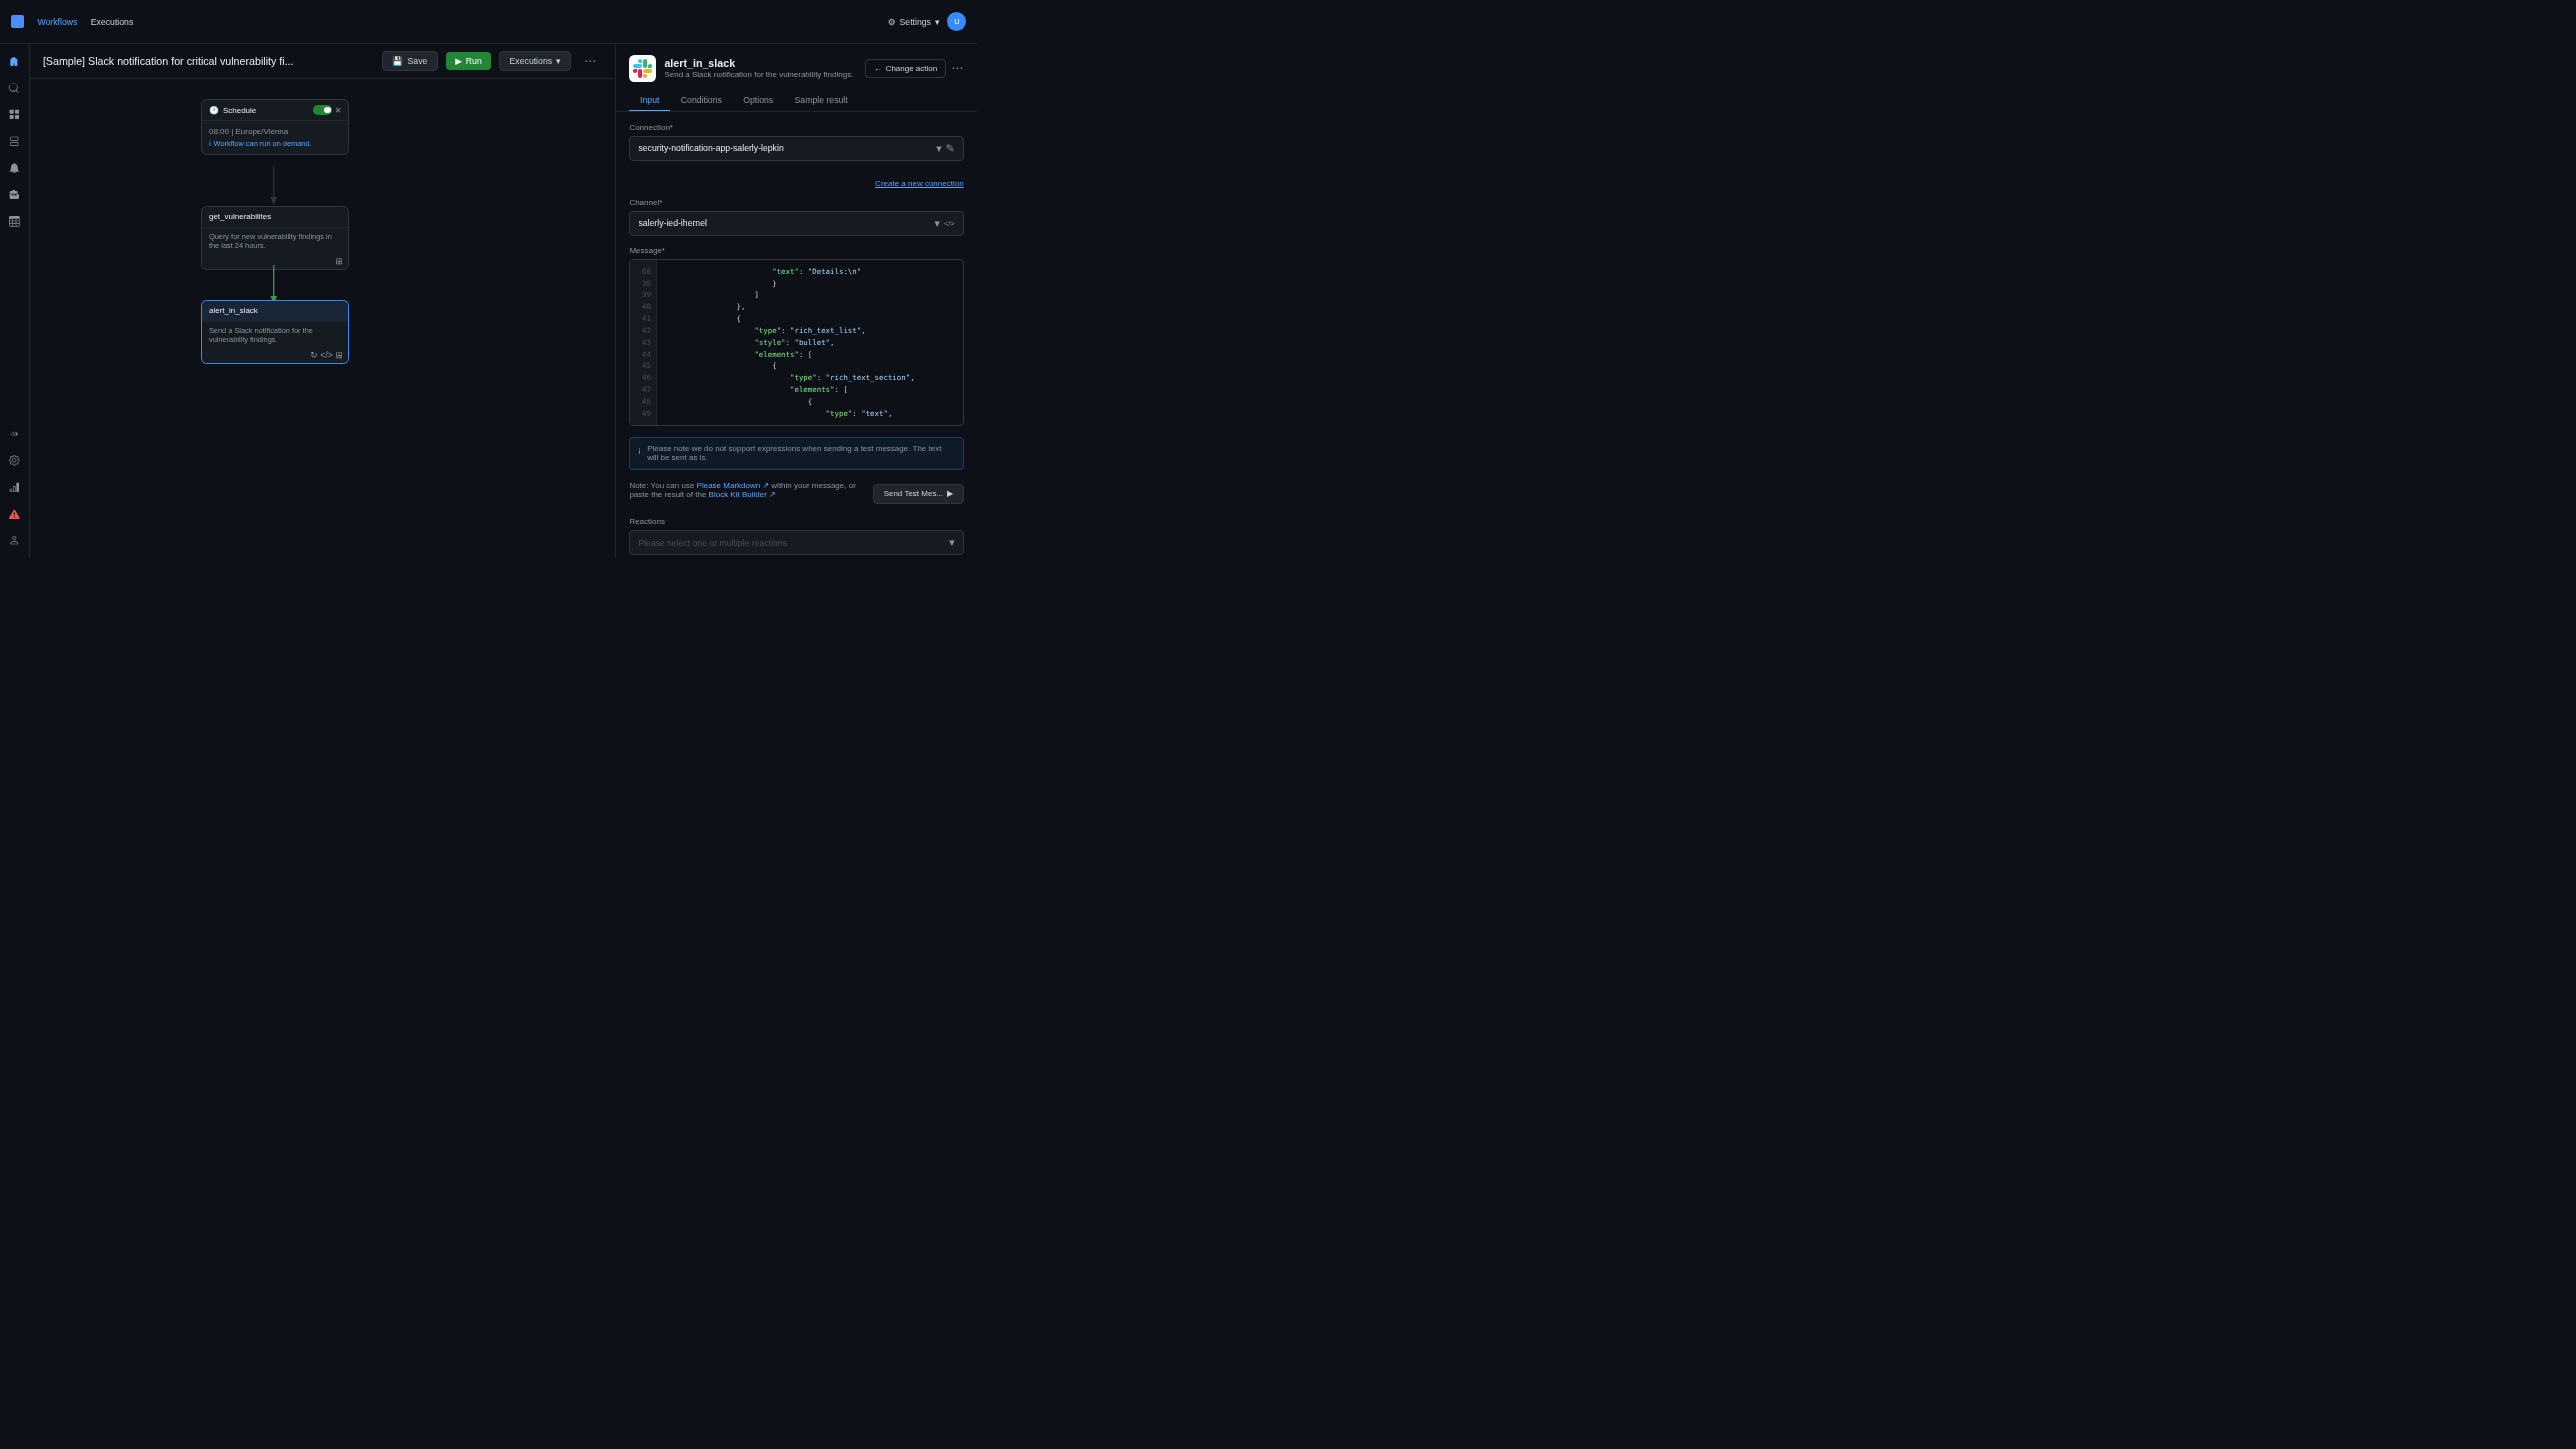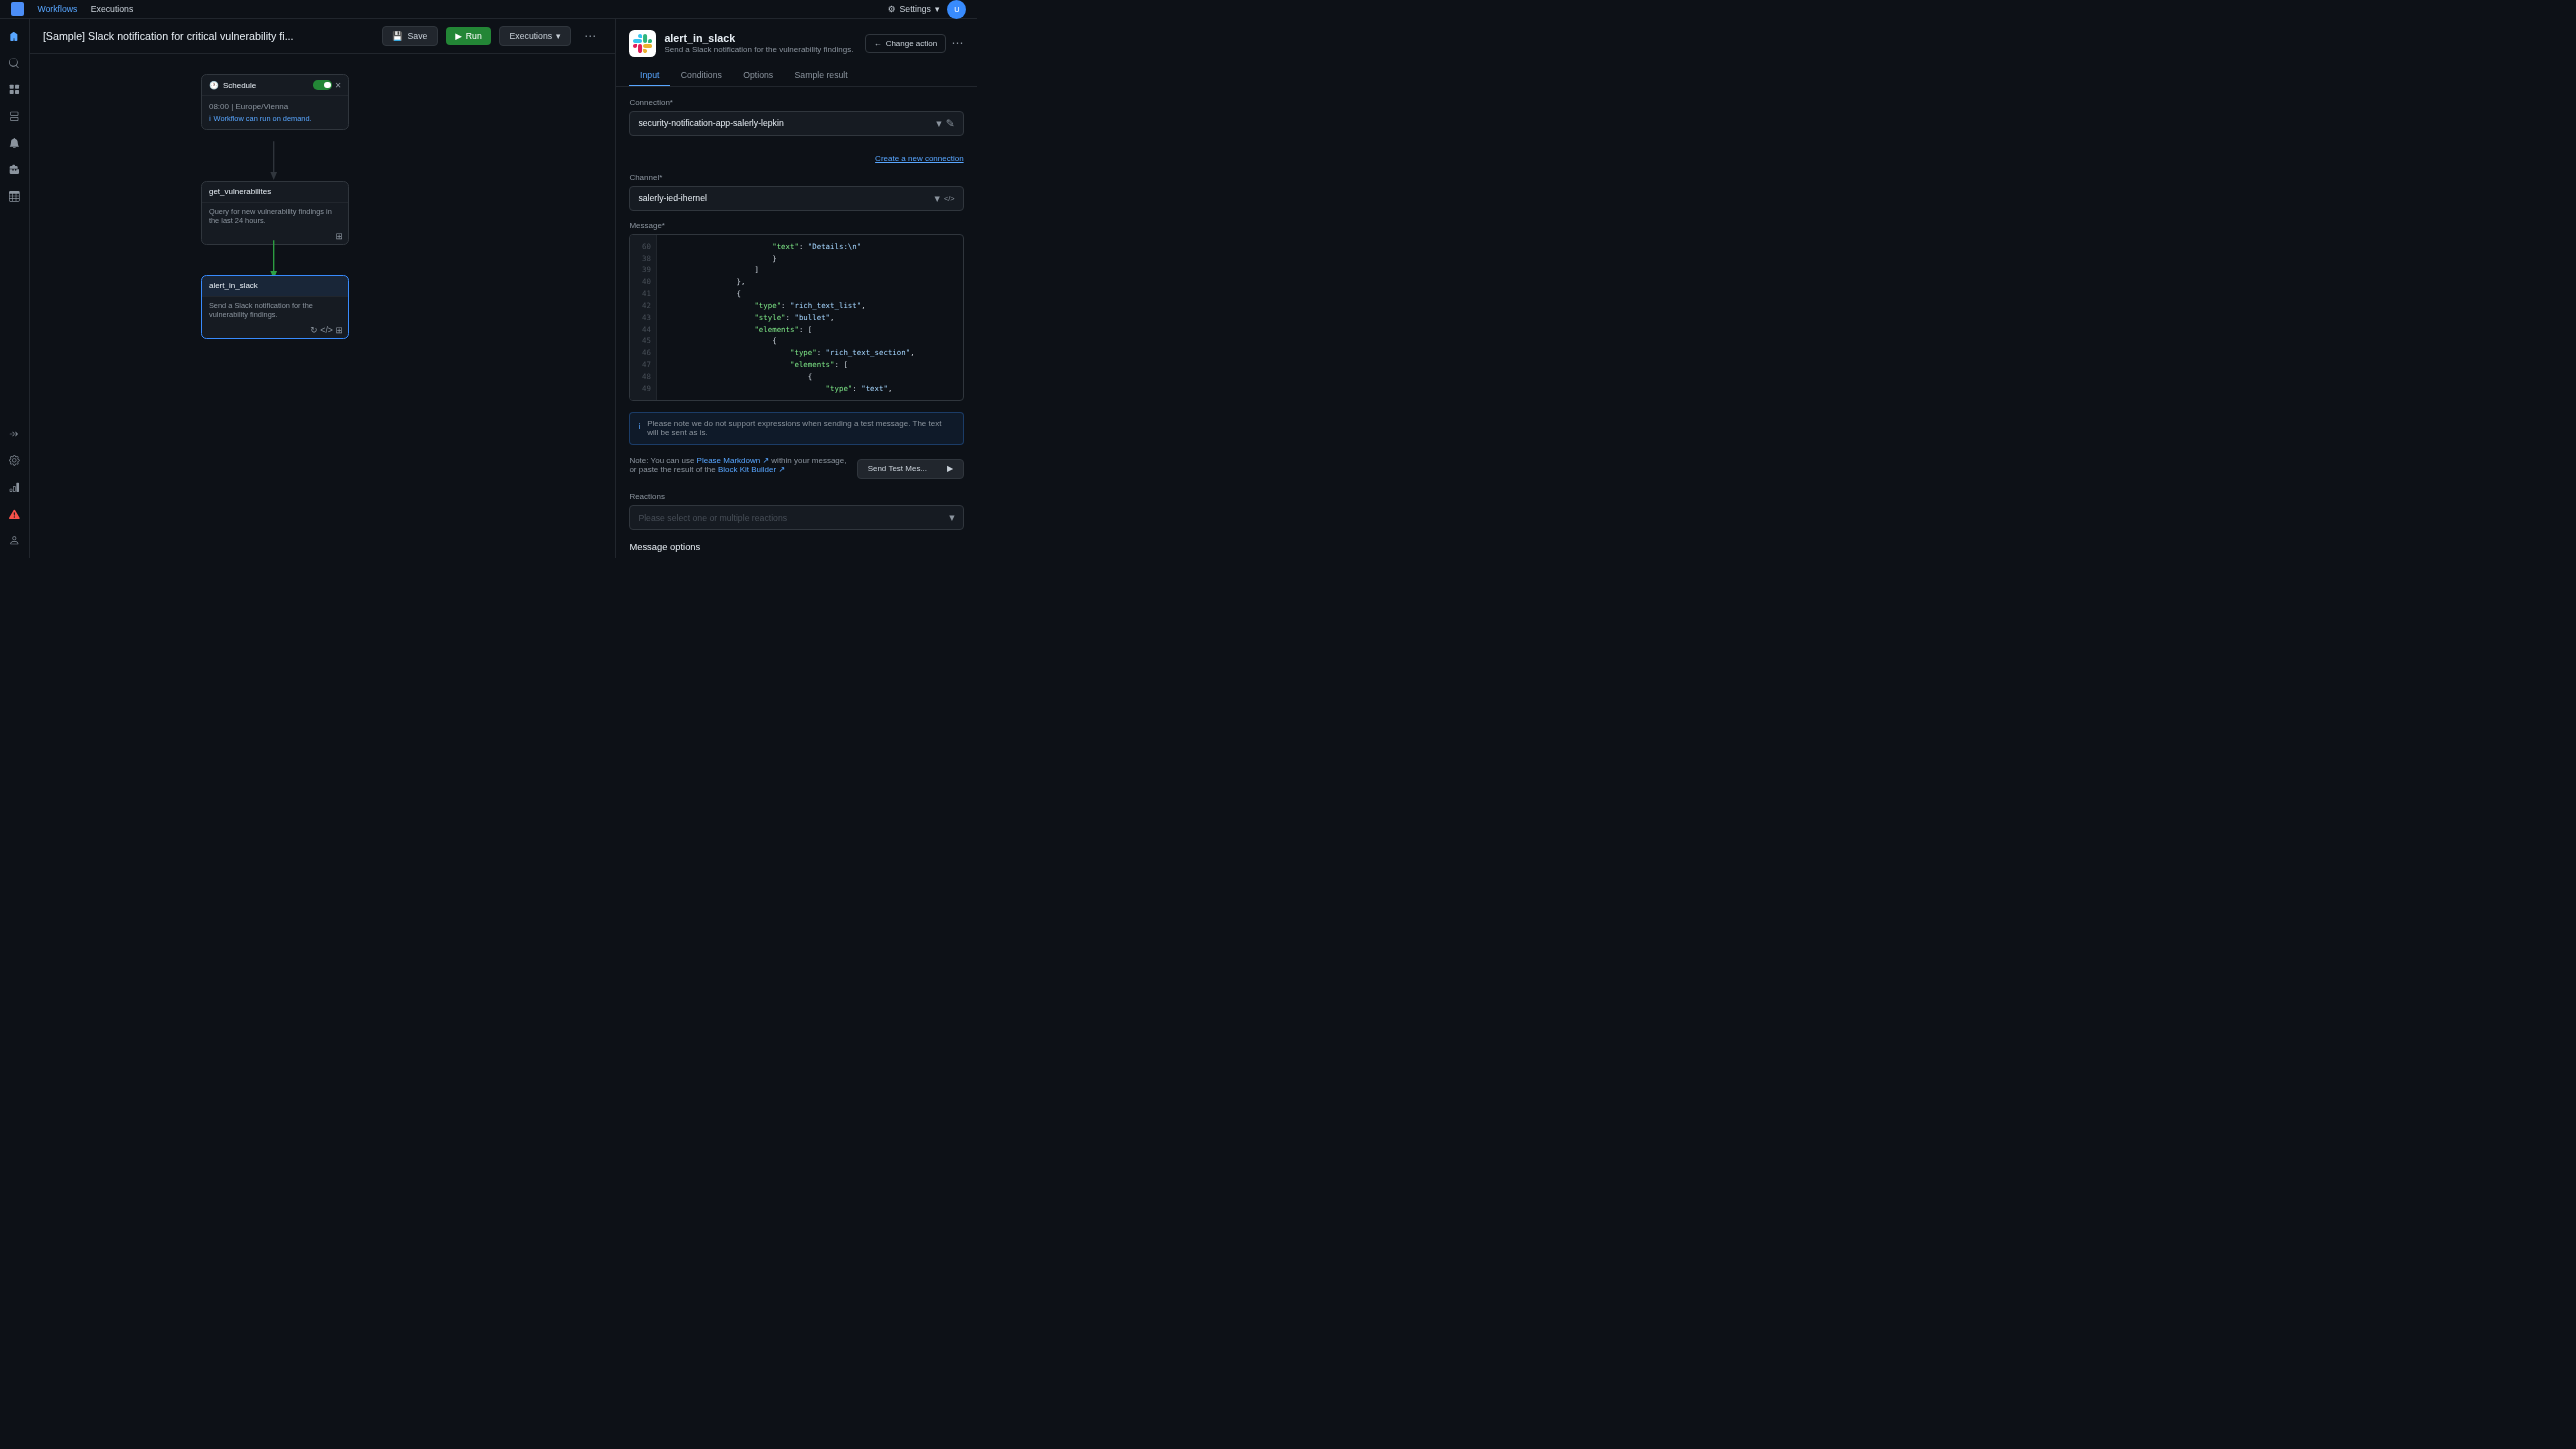--- a/index.html
+++ b/index.html
@@ -11,21 +11,21 @@
       height: 558px;
       overflow: hidden;
       display: flex;
       flex-direction: column;
     }
 
     
     .top-nav {
       display: flex;
       align-items: center;
-      height: 19px;
+      height: 44px;
       background: #0d1117;
       border-bottom: 0.7px solid #21262d;
       padding: 0 10.7px;
       gap: 13.4px;
       flex-shrink: 0;
     }
     .top-nav-logo {
       width: 13.4px;
       height: 13.4px;
       background: #4c8ef7;
@@ -477,21 +477,21 @@
     .note-text {
       font-size: 8px;
       color: #8b949e;
       margin-bottom: 8px;
     }
     .note-text a { color: #58a6ff; cursor: pointer; }
 
     .send-test-btn {
       display: flex;
       align-items: center;
-      gap: 20px;
+      gap: 4px;
       padding: 4.7px 9.4px;
       background: #21262d;
       border: 0.7px solid #30363d;
       border-radius: 4px;
       color: #c9d1d9;
       font-size: 8px;
       cursor: pointer;
       font-family: inherit;
       white-space: nowrap;
     }

